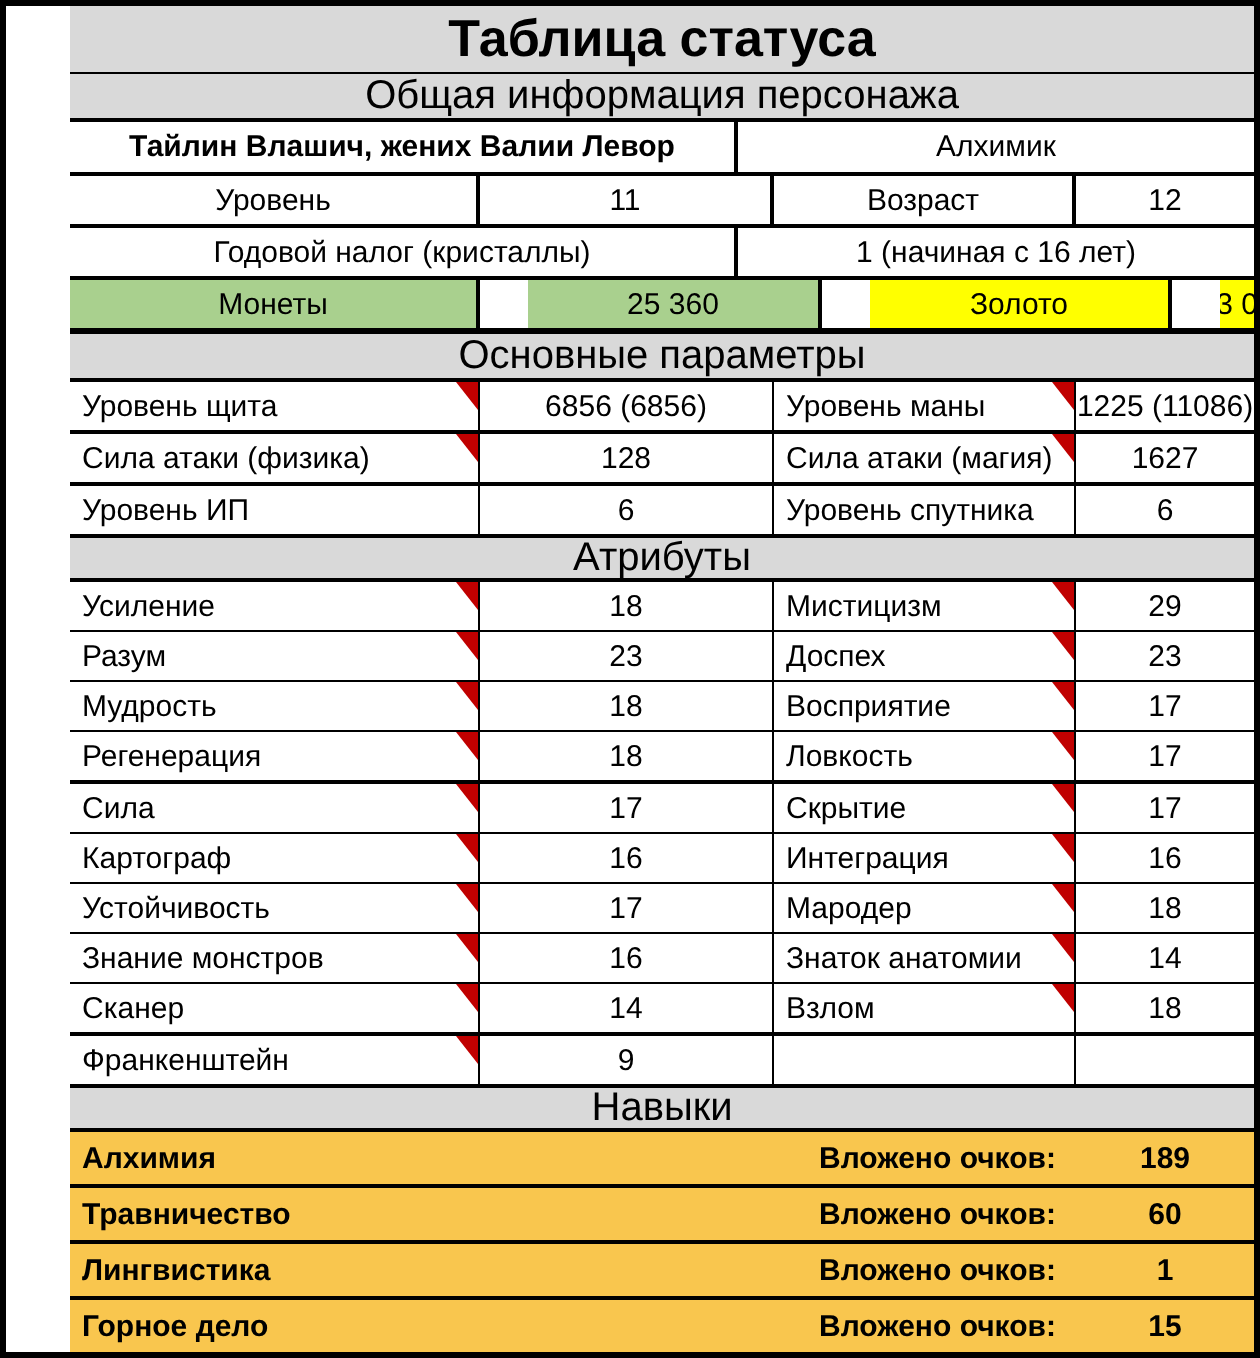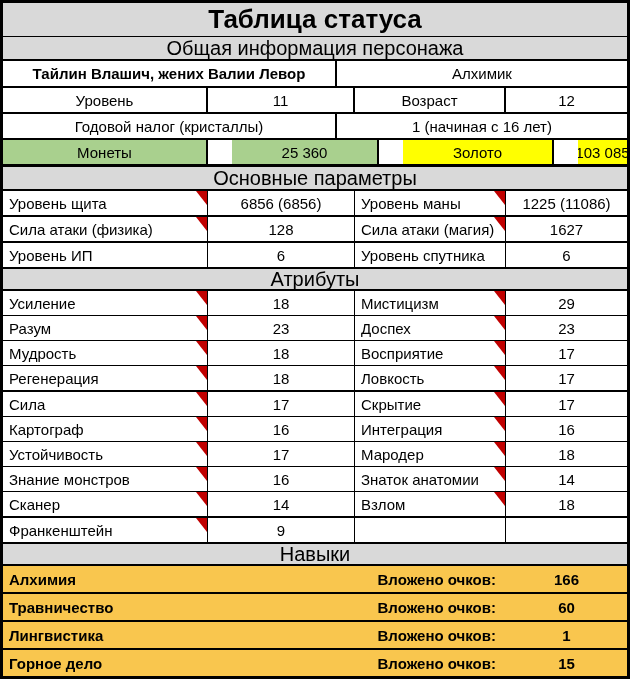--- a/index.html
+++ b/index.html
@@ -9,21 +9,21 @@
     font-family:"Liberation Sans","DejaVu Sans",sans-serif;
     color:#000;
   }
   .tbl {
     width:630px; height:679px;
     border:3px solid var(--border,#000);
     background:#fff;
     display:flex; flex-direction:column;
     overflow:hidden;
   }
-  .row { display:flex; align-items:stretch; flex:0 0 auto; border-bottom:2px solid var(--border,#000); }
+  .row { display:flex; align-items:stretch; flex:0 0 auto; border-bottom:2px solid var(--border,#000);margin-left:32px; }
   .bb1 { border-bottom-width:1px; }
   .bb2 { border-bottom-width:2px; }
   .bb3 { border-bottom-width:3px;gap:24px; }
   .bb0 { border-bottom:none; }
 
   .h34{height:34px}.h27{height:27px}.h26{height:26px}.h25{height:25px}
   .h24{height:24px}.h22{height:22px}.h28{height:28px}
 
   .cell {
     display:flex; align-items:center; justify-content:center;
@@ -246,21 +246,21 @@
     <div class="cell c2 vr1">9</div>
     <div class="cell c3 vr1 left"></div>
     <div class="cell c4"></div>
   </div>
 
   <div class="row sec-hdr h22 bb2">Навыки</div>
 
   <div class="row skill-row h28 bb2">
     <div class="cell sk-name">Алхимия</div>
     <div class="cell sk-pts">Вложено очков:</div>
-    <div class="cell sk-val">166</div>
+    <div class="cell sk-val">189</div>
   </div>
   <div class="row skill-row h28 bb2">
     <div class="cell sk-name">Травничество</div>
     <div class="cell sk-pts">Вложено очков:</div>
     <div class="cell sk-val">60</div>
   </div>
   <div class="row skill-row h28 bb2">
     <div class="cell sk-name">Лингвистика</div>
     <div class="cell sk-pts">Вложено очков:</div>
     <div class="cell sk-val">1</div>

